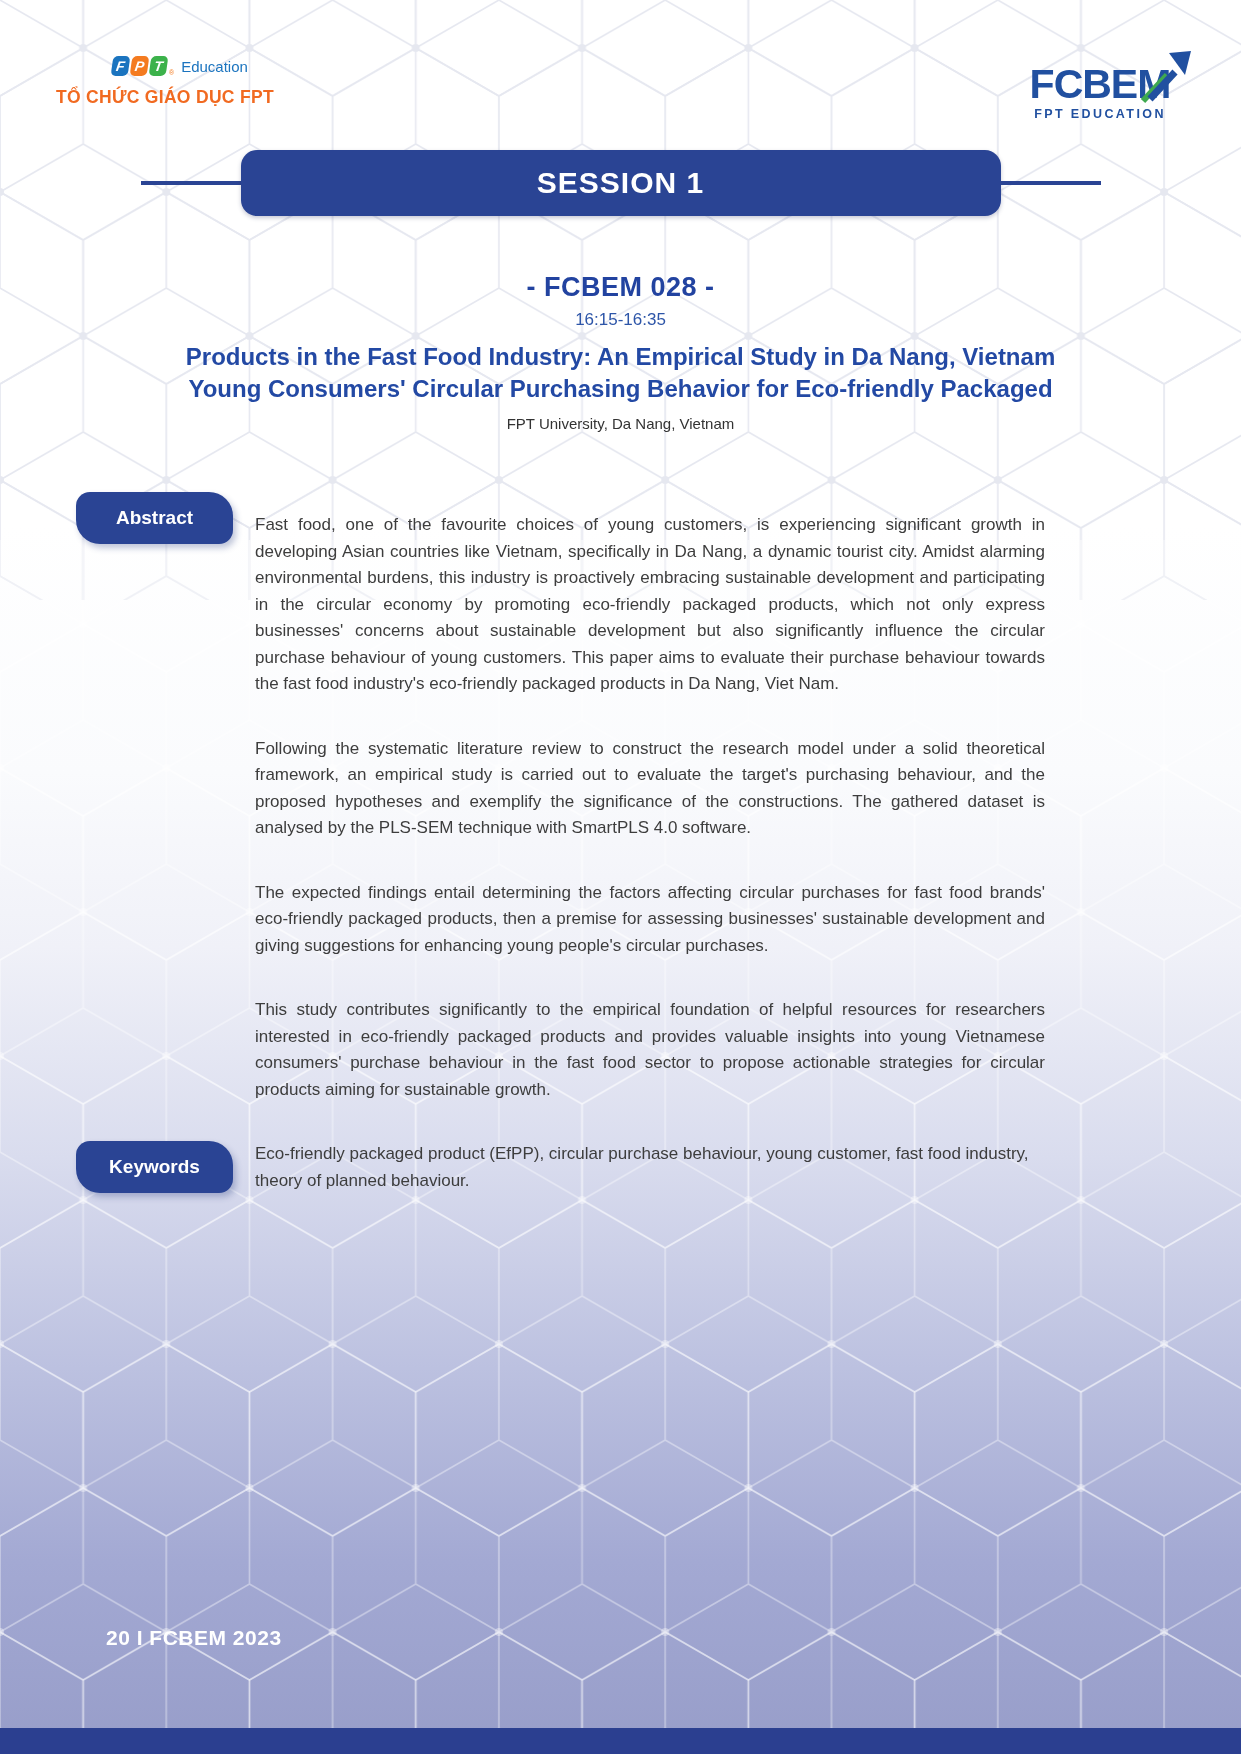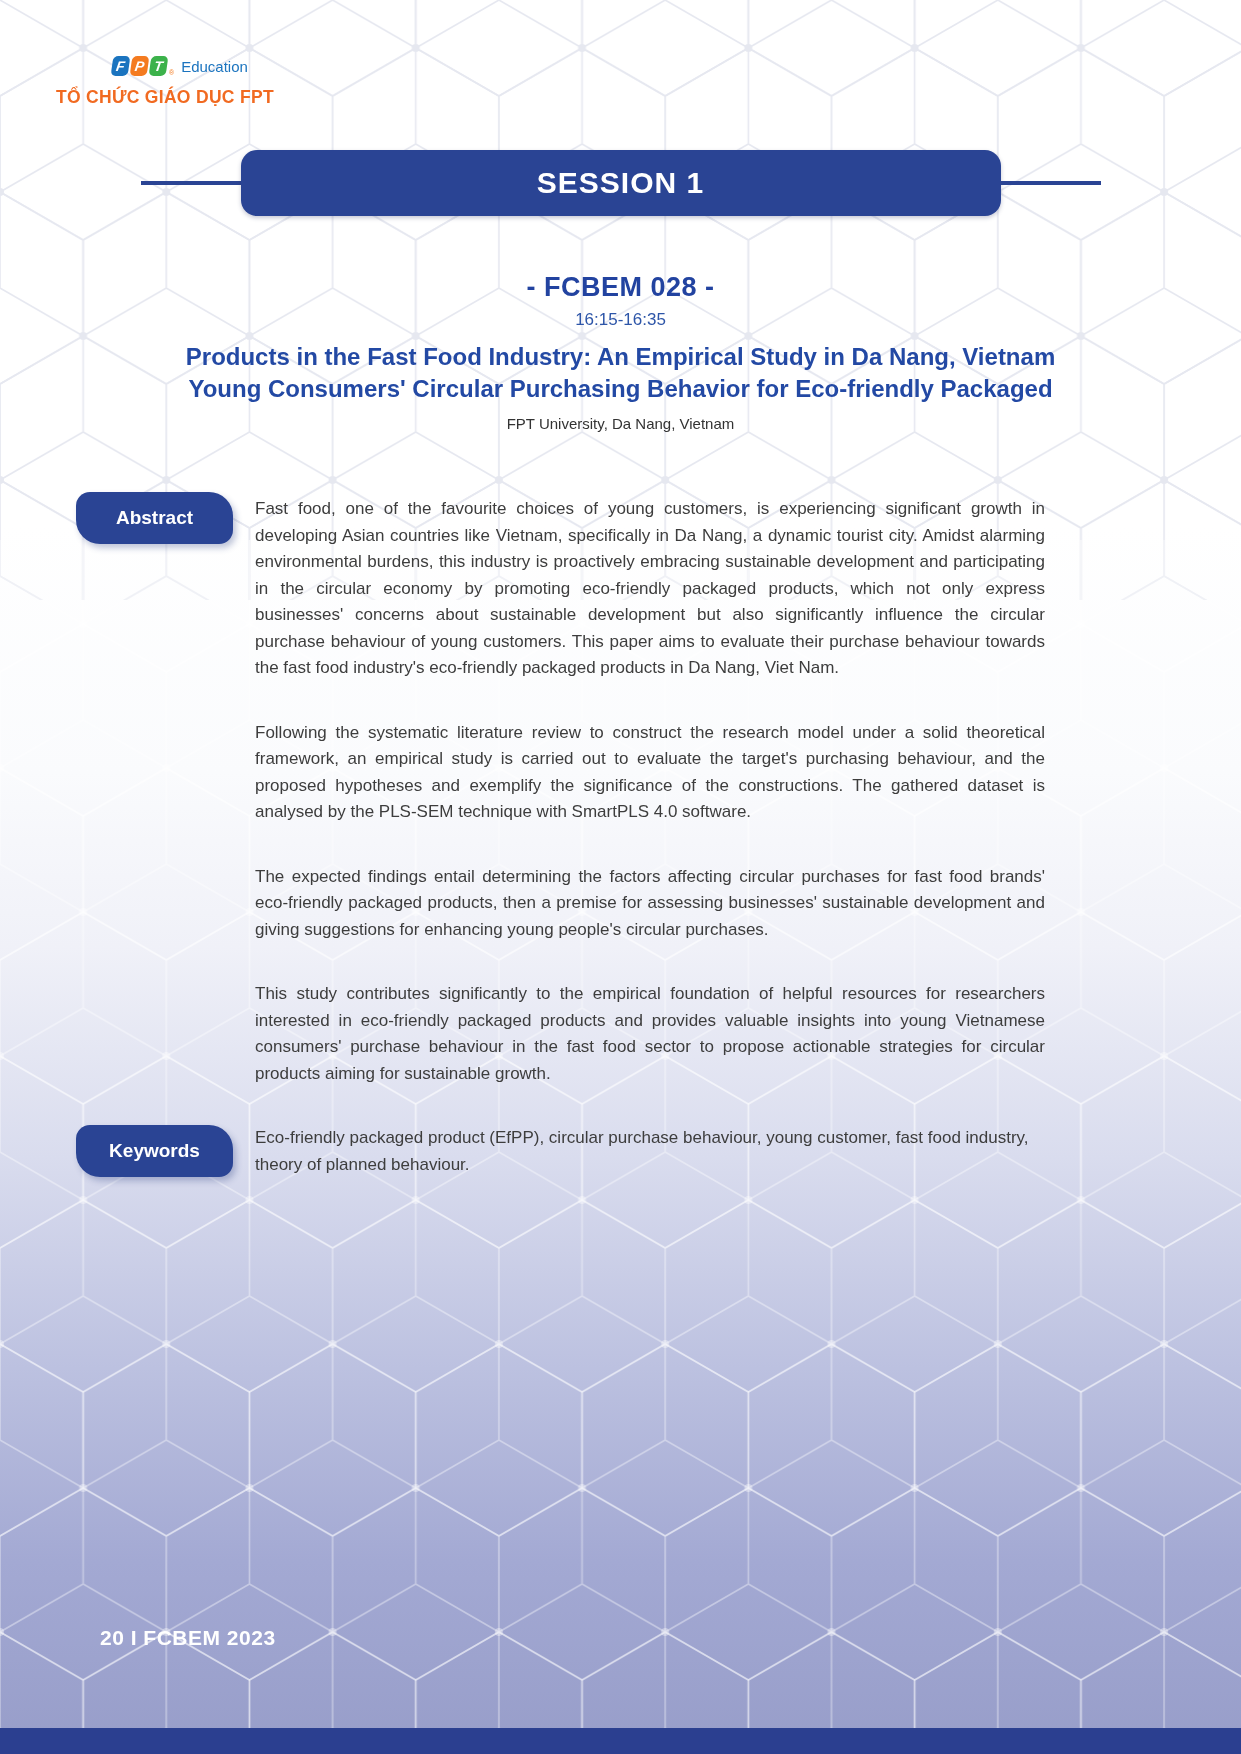--- a/index.html
+++ b/index.html
@@ -52,25 +52,25 @@
   .authors b { font-weight:bold; }
   .affiliation { font-size:15px; color:#333333; margin-top:10px; }
 
   
   .content { position:absolute; left:76px; top:492px; width:969px; }
   .row { display:flex; gap:22px; align-items:flex-start; }
   .badge { flex:none; width:157px; height:52px; background:#2a4494; color:#ffffff;
            font-size:19px; font-weight:bold; display:flex; align-items:center; justify-content:center;
            border-radius:14px 24px 14px 24px; box-shadow:3px 4px 6px rgba(42,62,130,0.30);text-align:right; }
   .paras { width:790px; }
-  .abs-p { font-size:17px; line-height:26.5px; color:#3d3d3d; text-align:justify; margin:4px 0 38px; }
+  .abs-p { font-size:17px; line-height:26.5px; color:#3d3d3d; text-align:justify; margin:20px 0 38px; }
   .kw-text { width:790px; font-size:17px; line-height:26.5px; color:#3d3d3d; }
 
   
-  .footer-label { position:absolute; left:100px; top:1626px; color:#ffffff;
+  .footer-label { position:absolute; left:106px; top:1626px; color:#ffffff;
                   font-weight:bold; font-size:21px; letter-spacing:0.5px; }
   .bottom-bar { position:absolute; left:0; bottom:0; width:100%; height:26px; background:#2b3f90; }
 </style>
 </head>
 <body>
 
 <div class="page">
 
   <svg class="hex-svg" width="1241" height="1754" viewBox="0 0 1241 1754" aria-hidden="true">
     <defs>
@@ -107,20 +107,31 @@
         <span class="fpt-blk blk-f">F</span>
         <span class="fpt-blk blk-p">P</span>
         <span class="fpt-blk blk-t">T</span>
       </span>
       <span class="fpt-reg">®</span>
       <span class="fpt-edu">Education</span>
     </div>
     <div class="fpt-org">TỔ CHỨC GIÁO DỤC FPT</div>
   </div>
 
+  <div class="fcbem-logo">
+    <div class="fcbem-word">
+      <span>FCBEM</span>
+      <svg class="fcbem-arrow" width="58" height="56" viewBox="0 0 58 56" aria-hidden="true">
+        <path d="M8,52 L32,26" stroke="#3fa94f" stroke-width="6" fill="none"></path>
+        <path d="M15,50 L40,23" stroke="#2150a0" stroke-width="7" fill="none"></path>
+        <polygon points="34,4 56,2 50,26" fill="#2150a0"></polygon>
+      </svg>
+    </div>
+    <div class="fcbem-sub">FPT EDUCATION</div>
+  </div>
 
   <div class="session-row">
     <span class="session-line"></span>
     <div class="session-pill">SESSION 1</div>
     <span class="session-line"></span>
   </div>
 
   <div class="paper-head">
     <div class="code">- FCBEM 028 -</div>
     <div class="time">16:15-16:35</div>

